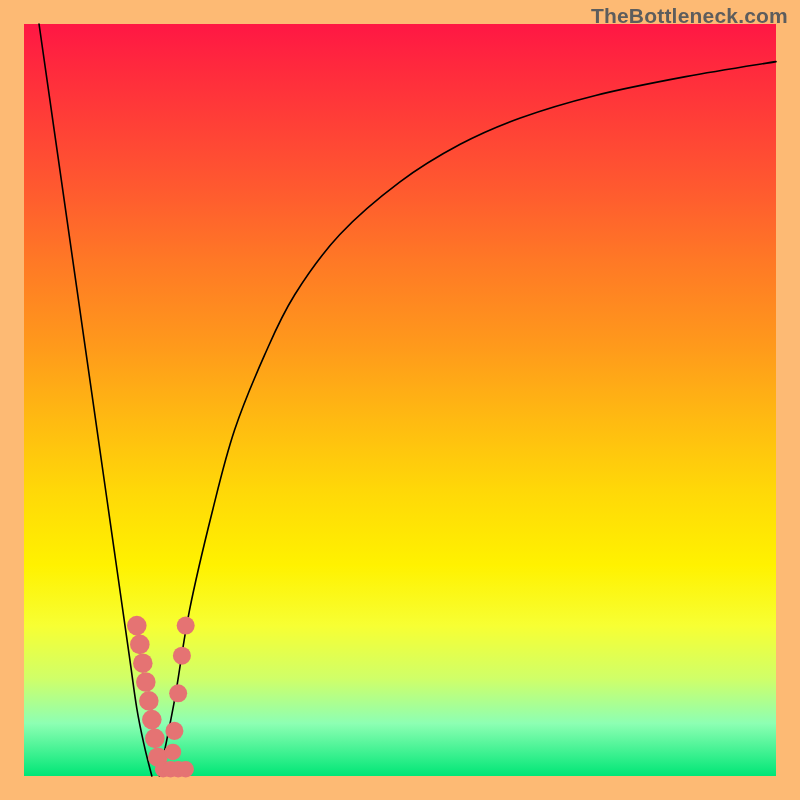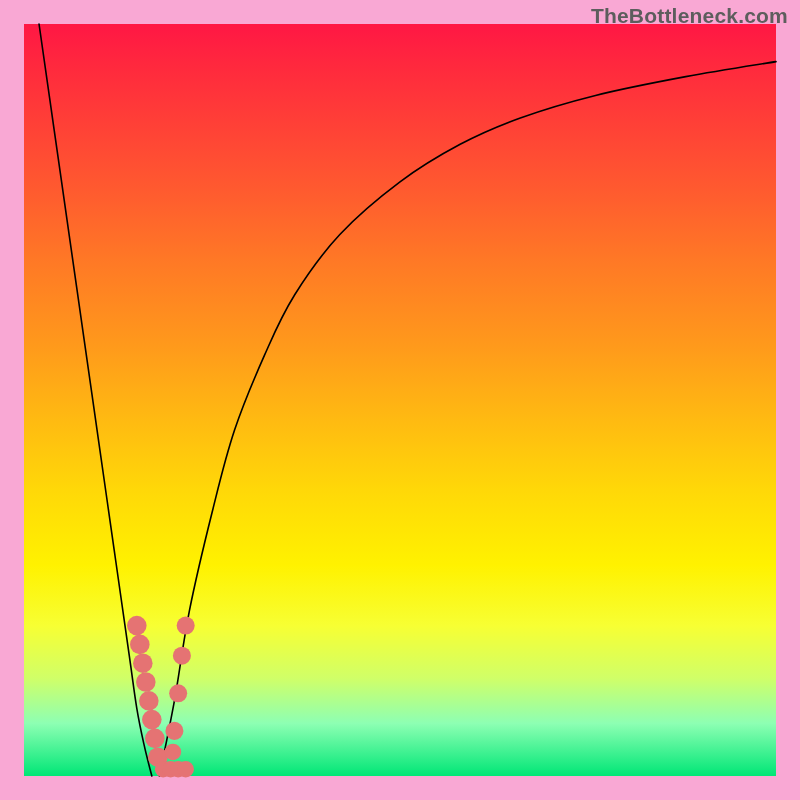--- a/index.html
+++ b/index.html
@@ -7,21 +7,21 @@
     padding: 0;
     width: 800px;
     height: 800px;
     overflow: hidden;
     background: #000;
   }
   .stage {
     position: relative;
     width: 800px;
     height: 800px;
-    background: #f9a8d4;
+    background: #fdba74;
   }
   .plot-area {
     position: absolute;
     left: 24px;
     top: 24px;
     width: 752px;
     height: 752px;
     background: linear-gradient(to bottom,
       #ff1744 0%,
       #ff2a3d 6%,

